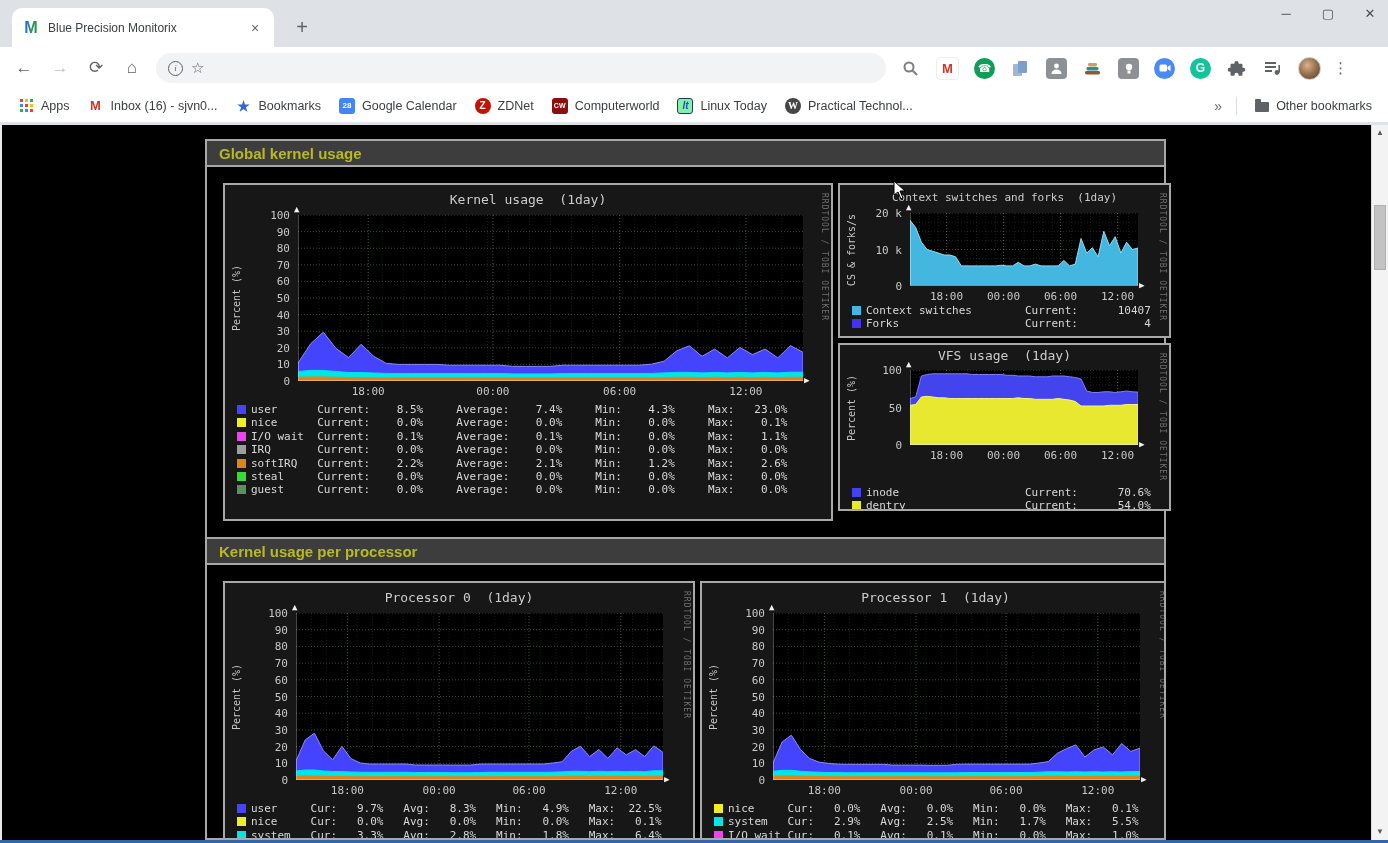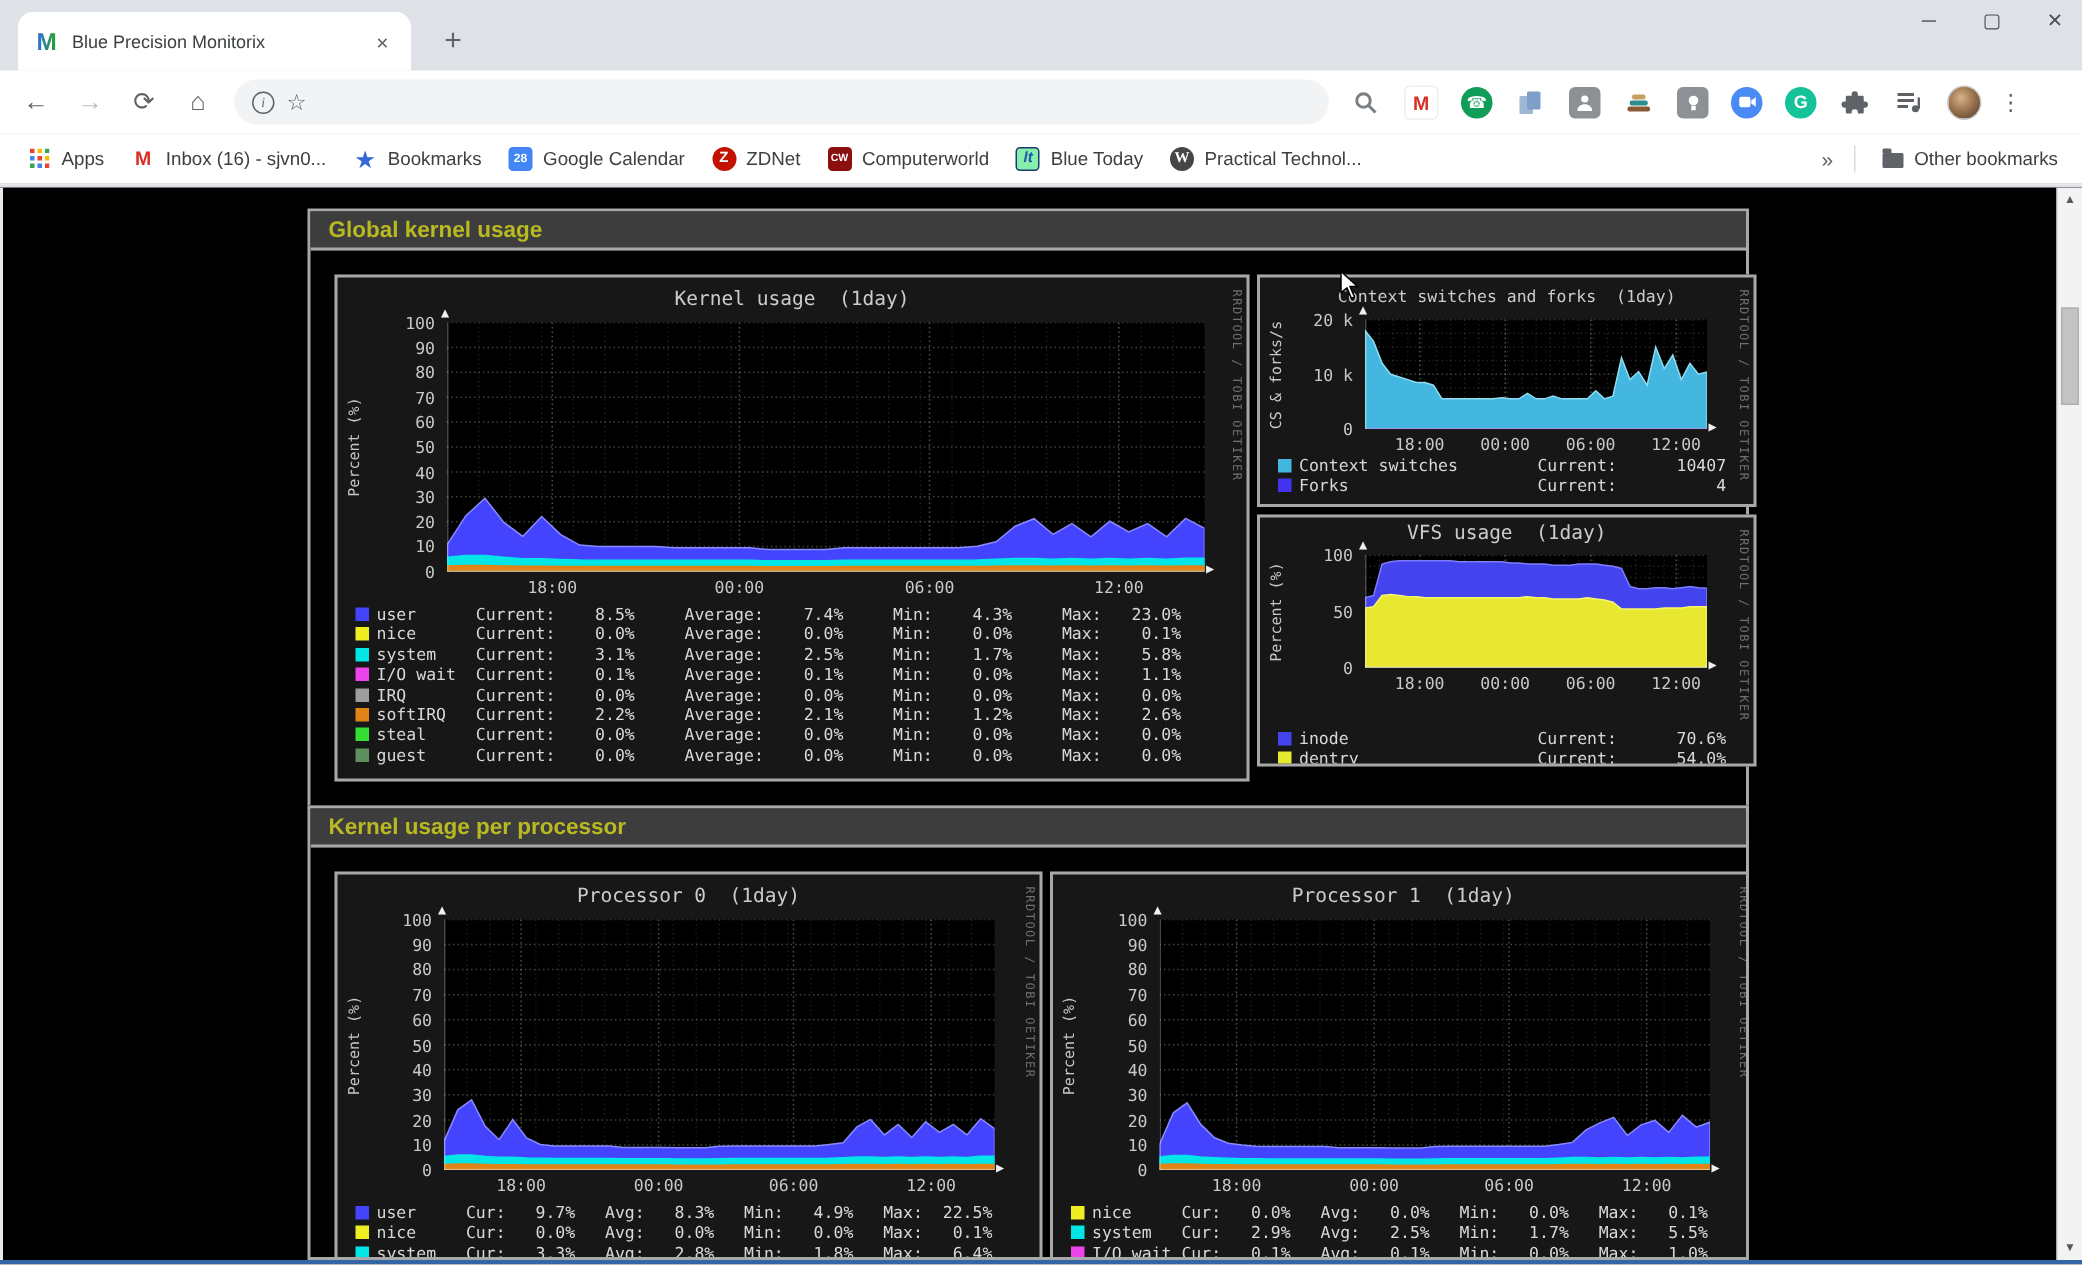--- a/index.html
+++ b/index.html
@@ -208,21 +208,21 @@
     <span class="bm">
       <span class="bm-ic" style="background:#c41200;color:#fff;font-size:10px;border-radius:50%;">Z</span>
       <span>ZDNet</span>
     </span>
     <span class="bm">
       <span class="bm-ic" style="background:#8b0f0f;color:#fff;font-size:7px;">CW</span>
       <span>Computerworld</span>
     </span>
     <span class="bm">
       <span class="bm-ic" style="background:#86efac;border:1px solid #1a3c6e;color:#2255aa;font-style:italic;font-size:10px;">lt</span>
-      <span>Blue Today</span>
+      <span>Linux Today</span>
     </span>
     <span class="bm">
       <span class="bm-ic" style="background:#464646;color:#fff;border-radius:50%;font-size:10px;font-family:'Liberation Serif',serif;">W</span>
       <span>Practical Technol...</span>
     </span>
     <span class="bm-spacer"></span>
     <span class="bm" style="color:#5f6368;font-size:14px;">
       <span>»</span>
     </span>
     <span class="bm-sep"></span>
@@ -301,21 +301,20 @@
             <div class="g-ytick" style="width:65px;top:57.19999999999999px;">80</div>
             <div class="g-ytick" style="width:65px;top:40.599999999999994px;">90</div>
             <div class="g-ytick" style="width:65px;top:24px;">100</div>
             <div class="g-xtick" style="left:143.195px;top:200px;">18:00</div>
             <div class="g-xtick" style="left:267.93px;top:200px;">00:00</div>
             <div class="g-xtick" style="left:394.685px;top:200px;">06:00</div>
             <div class="g-xtick" style="left:520.935px;top:200px;">12:00</div>
             <div class="g-legend" style="top:218px;">
               <div class="g-lrow"><span class="g-swatch" style="background: rgb(68, 68, 255);"></span><span>user      Current:    8.5%     Average:    7.4%     Min:    4.3%     Max:   23.0%</span></div>
               <div class="g-lrow"><span class="g-swatch" style="background: rgb(238, 238, 34);"></span><span>nice      Current:    0.0%     Average:    0.0%     Min:    0.0%     Max:    0.1%</span></div>
-              <div class="g-lrow"><span class="g-swatch" style="background: rgb(0, 229, 229);"></span><span>system    Current:    3.1%     Average:    2.5%     Min:    1.7%     Max:    5.8%</span></div>
               <div class="g-lrow"><span class="g-swatch" style="background: rgb(238, 68, 238);"></span><span>I/O wait  Current:    0.1%     Average:    0.1%     Min:    0.0%     Max:    1.1%</span></div>
               <div class="g-lrow"><span class="g-swatch" style="background: rgb(158, 158, 158);"></span><span>IRQ       Current:    0.0%     Average:    0.0%     Min:    0.0%     Max:    0.0%</span></div>
               <div class="g-lrow"><span class="g-swatch" style="background: rgb(224, 132, 24);"></span><span>softIRQ   Current:    2.2%     Average:    2.1%     Min:    1.2%     Max:    2.6%</span></div>
               <div class="g-lrow"><span class="g-swatch" style="background: rgb(51, 221, 51);"></span><span>steal     Current:    0.0%     Average:    0.0%     Min:    0.0%     Max:    0.0%</span></div>
               <div class="g-lrow"><span class="g-swatch" style="background: rgb(94, 143, 94);"></span><span>guest     Current:    0.0%     Average:    0.0%     Min:    0.0%     Max:    0.0%</span></div>
             </div>
           </div>
         <div class="gcol">
           <div class="gpanel" style="width:333px;height:155px;">
               <div class="g-title" style="font-size: 11px; top: 6px;">Context switches and forks  (1day)</div>

